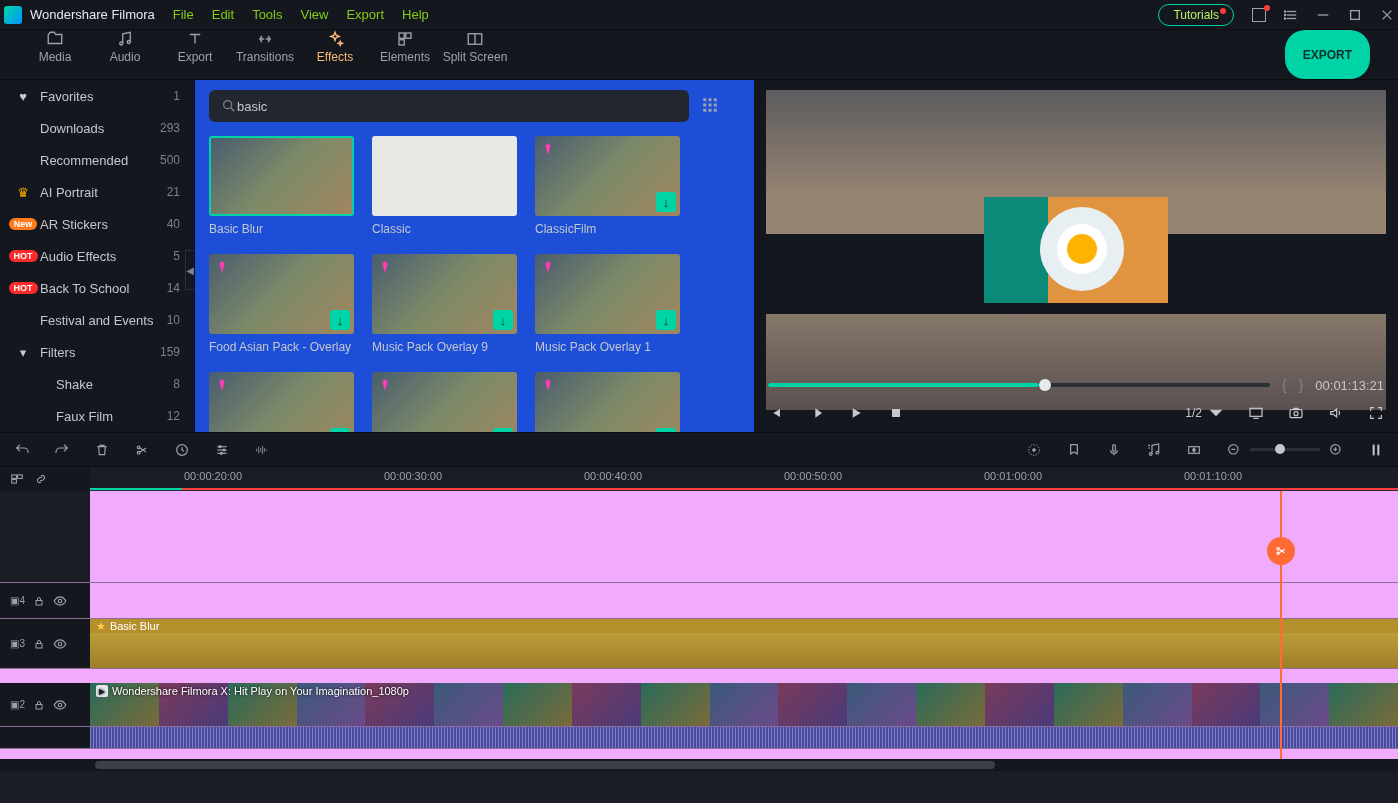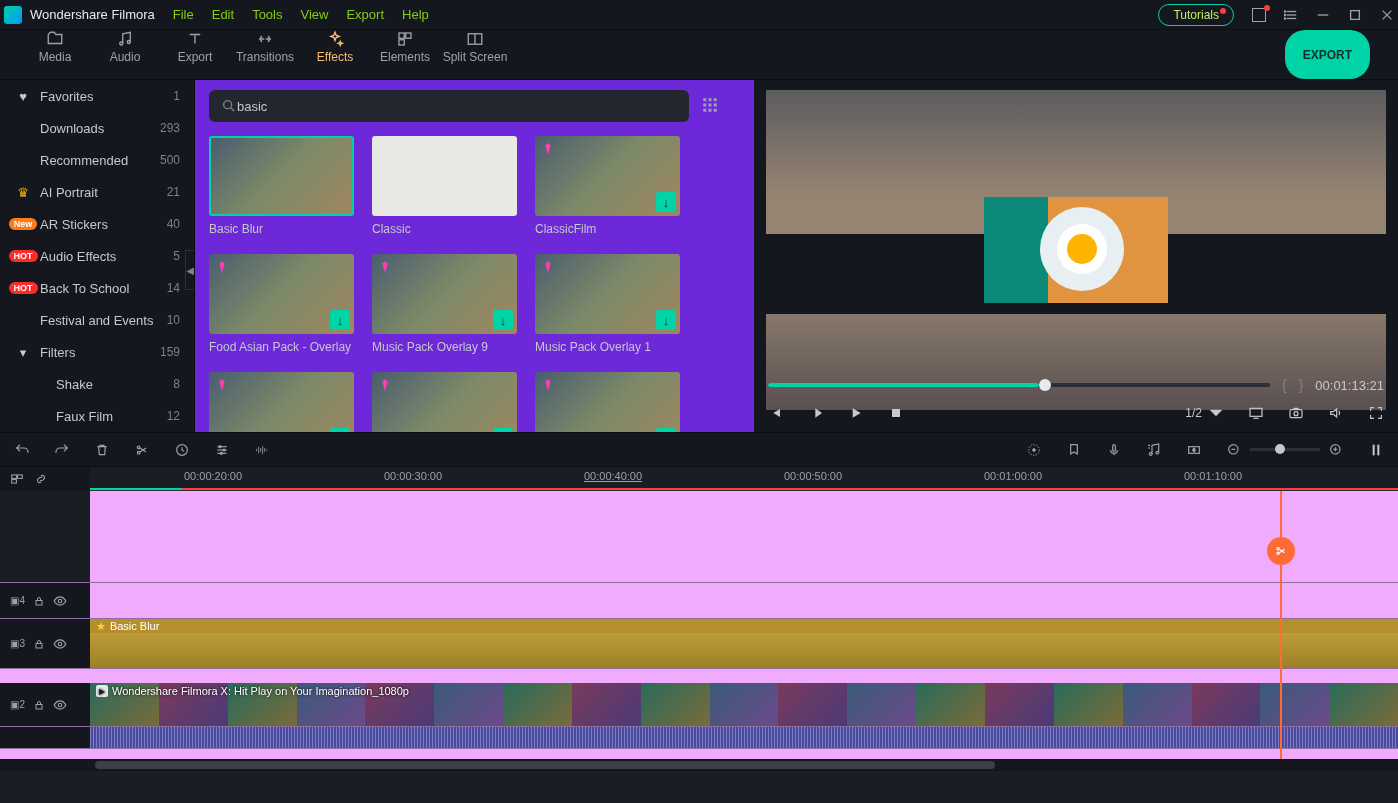--- a/index.html
+++ b/index.html
@@ -22,21 +22,21 @@
 .sidebar{width:195px;background:#14171d;overflow-y:auto;border-right:1px solid #0b0d10;position:relative}
 .sidebar::-webkit-scrollbar{width:6px}
 .sidebar::-webkit-scrollbar-thumb{background:#2a2f38}
 .side-item{display:flex;align-items:center;height:32px;padding:0 14px;cursor:pointer;font-size:13px}
 .side-item .cnt{margin-left:auto;color:#7a828e;font-size:12px}
 .side-item .ico{width:18px;margin-right:8px;display:flex;justify-content:center}
 .side-sub{padding-left:40px}
 .badge-new{background:#ff7a1a;color:#fff;font-size:9px;font-weight:700;border-radius:8px;padding:1px 5px}
 .badge-hot{background:#ff2b2b;color:#fff;font-size:9px;font-weight:700;border-radius:8px;padding:1px 5px}
 .collapse-handle{position:absolute;right:-1px;top:170px;width:10px;height:40px;background:#14171d;border:1px solid #2a2f38;display:flex;align-items:center;justify-content:center;color:#7a828e;font-size:10px;cursor:pointer}
-.browser{flex:1;background:#6d28d9;padding:10px 14px;overflow:hidden}
+.browser{flex:1;background:#1d4ed8;padding:10px 14px;overflow:hidden}
 .search-row{display:flex;align-items:center;gap:12px;margin-bottom:14px}
 .search-box{flex:1;max-width:480px;background:#22262e;border-radius:6px;height:32px;display:flex;align-items:center;padding:0 12px}
 .search-box input{background:none;border:none;outline:none;color:#c5c8cc;flex:1;font-size:13px}
 .search-box input::placeholder{color:#5f6670}
 .grid-toggle{color:#9ba2ad;cursor:pointer}
 .thumbs{display:grid;grid-template-columns:repeat(3,145px);gap:18px 18px}
 .thumb{width:145px}
 .thumb-img{width:145px;height:80px;background:linear-gradient(135deg,#4a5d6f,#7d8a68,#a0865f);border-radius:3px;position:relative;overflow:hidden}
 .thumb.selected .thumb-img{border:2px solid #00d4a6}
 .thumb-label{margin-top:6px;font-size:12px;color:#c5c8cc}
@@ -516,21 +516,21 @@
           <rect x="3" y="13" width="8" height="6"></rect>
         </svg>
       <svg width="14" height="14" viewBox="0 0 24 24" fill="none" stroke="currentColor" stroke-width="1.8">
           <path d="M10 14a4 4 0 005 0l3-3a4 4 0 00-5-5l-1 1M14 10a4 4 0 00-5 0l-3 3a4 4 0 005 5l1-1"></path>
         </svg>
     </div>
     <div class="tl-ruler">
       <div id="ruler-ticks">
           <span class="tick-label" style="left: 94px;">00:00:20:00</span>
           <span class="tick-label" style="left: 294px;">00:00:30:00</span>
-          <span class="tick-label" style="left: 494px; text-decoration: underline;">00:00:40:00</span>
+          <span class="tick-label" style="left: 494px;">00:00:40:00</span>
           <span class="tick-label" style="left: 694px;">00:00:50:00</span>
           <span class="tick-label" style="left: 894px;">00:01:00:00</span>
           <span class="tick-label" style="left: 1094px;">00:01:10:00</span>
         </div>
       <div class="ruler-greenred"></div>
     </div>
   </div>
   <div class="tl-body">
 
     <div class="track gap">

